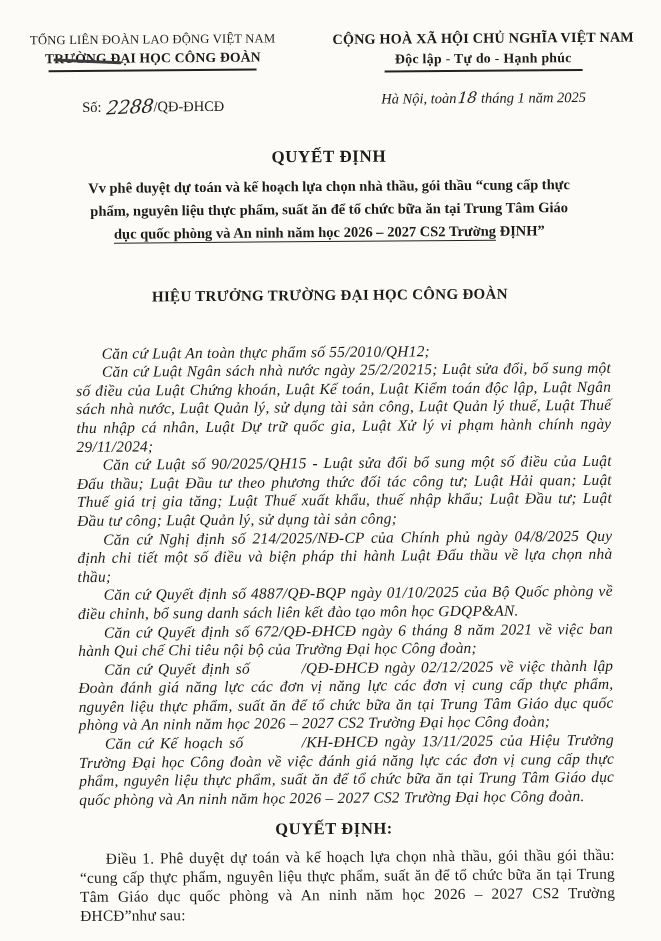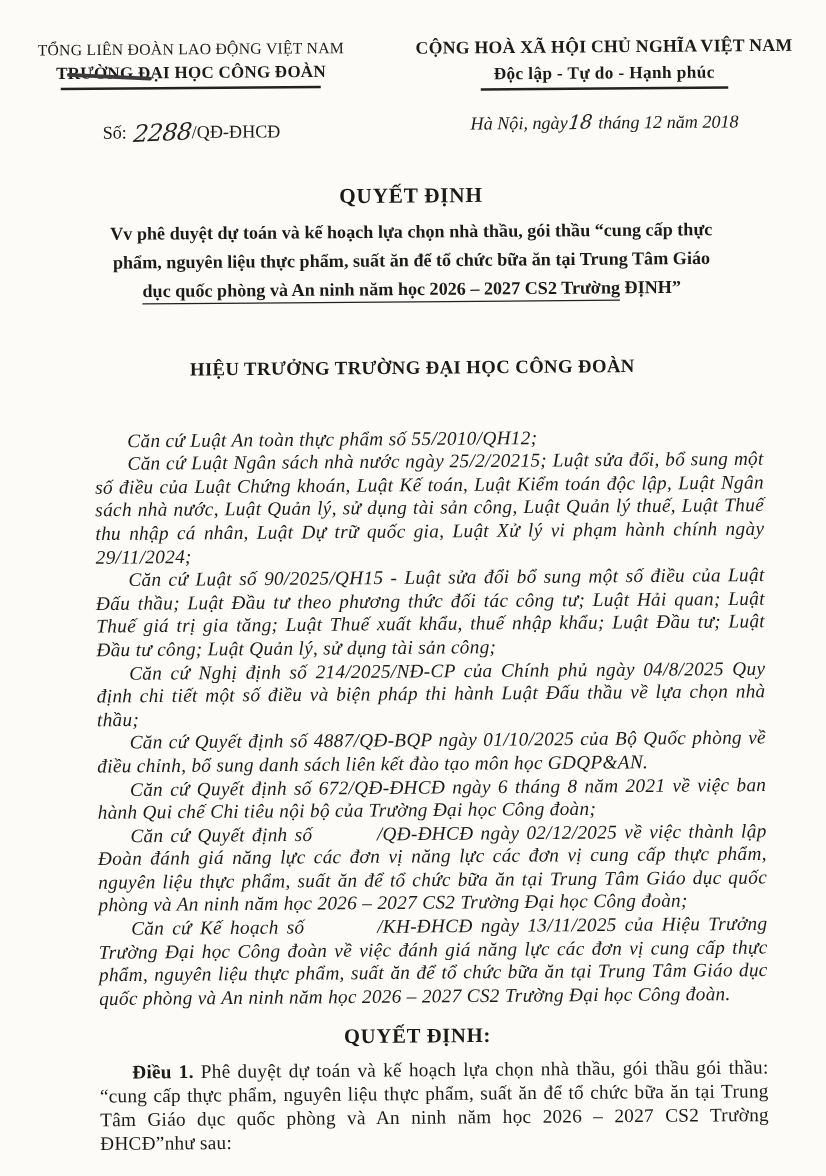--- a/index.html
+++ b/index.html
@@ -67,21 +67,21 @@
   .decision-heading{margin-top:12px;text-align:center;font-weight:bold;font-size:16.5px;letter-spacing:0.6px;}
   .article{
     margin-top:8px;
     padding:0 50px 0 76px;
     font-size:15.4px;
     letter-spacing:0.2px;
     line-height:19px;
     text-align:justify;
     text-indent:26px;
   }
-  .article .lbl{font-weight:bold;}
+  .article .lbl{font-weight:normal;}
 </style>
 </head>
 <body>
 
 <div class="page">
   <div class="content">
 
     <div class="corner-dash"></div>
 
     <div class="header">
@@ -92,22 +92,22 @@
         <div class="doc-no">
           <span>Số:</span>
           <span class="hand hand-no">2288</span><span>/QĐ-ĐHCĐ</span>
         </div>
       </div>
       <div class="h-right">
         <div class="nat-line1">CỘNG HOÀ XÃ HỘI CHỦ NGHĨA VIỆT NAM</div>
         <div class="nat-line2">Độc lập - Tự do - Hạnh phúc</div>
         <div class="rule rule-motto"></div>
         <div class="date-line">
-          <span>Hà Nội, ngày</span><span class="hand hand-day">18</span>
-          <span>tháng 12 năm 2018</span>
+          <span>Hà Nội, toàn</span><span class="hand hand-day">18</span>
+          <span>tháng 1 năm 2025</span>
         </div>
       </div>
     </div>
 
     <div class="title-block">
       <div class="decree-heading">QUYẾT ĐỊNH</div>
       <div class="subject">
         <div>Vv phê duyệt dự toán và kế hoạch lựa chọn nhà thầu, gói thầu “cung cấp thực</div>
         <div>phẩm, nguyên liệu thực phẩm, suất ăn để tổ chức bữa ăn tại Trung Tâm Giáo</div>
         <div><span class="sub-underline">dục quốc phòng và An ninh năm học 2026 – 2027 CS2 Trường</span><span> ĐỊNH”</span></div>

